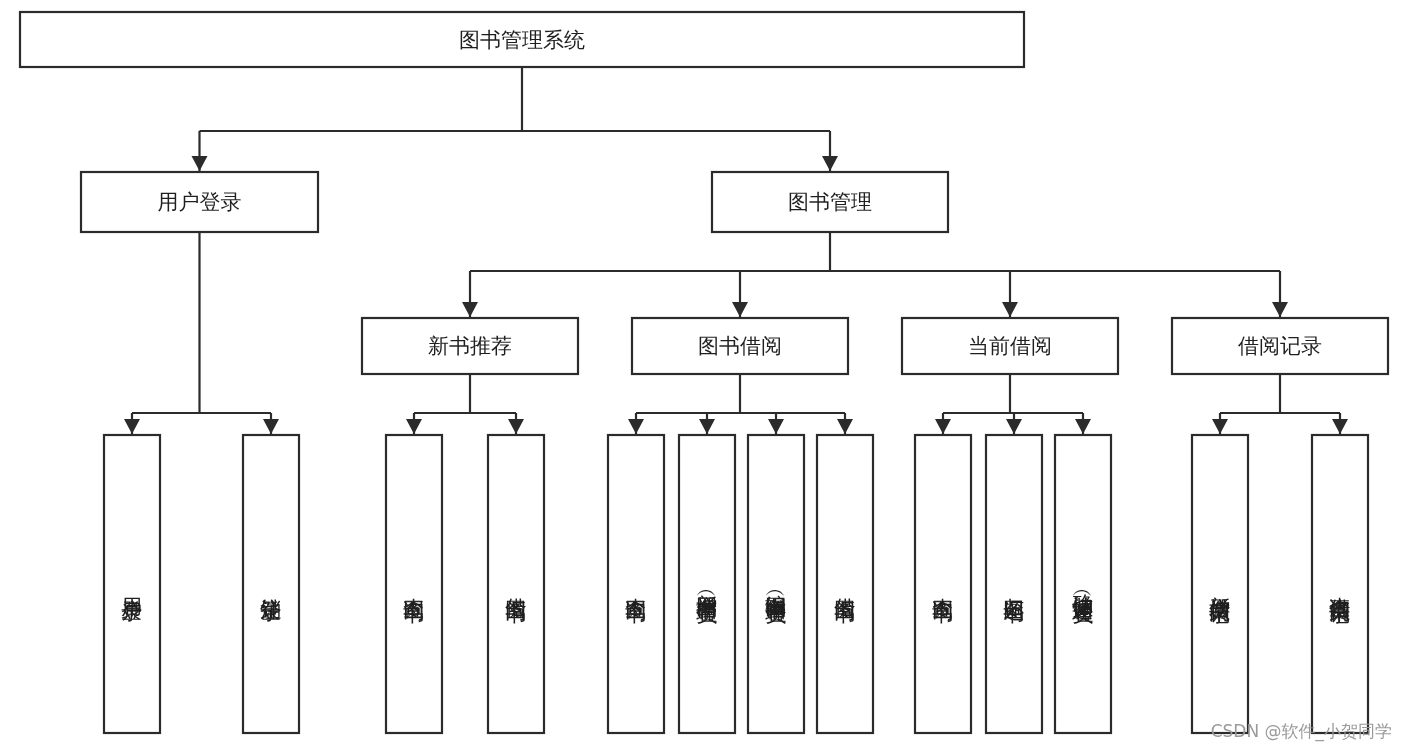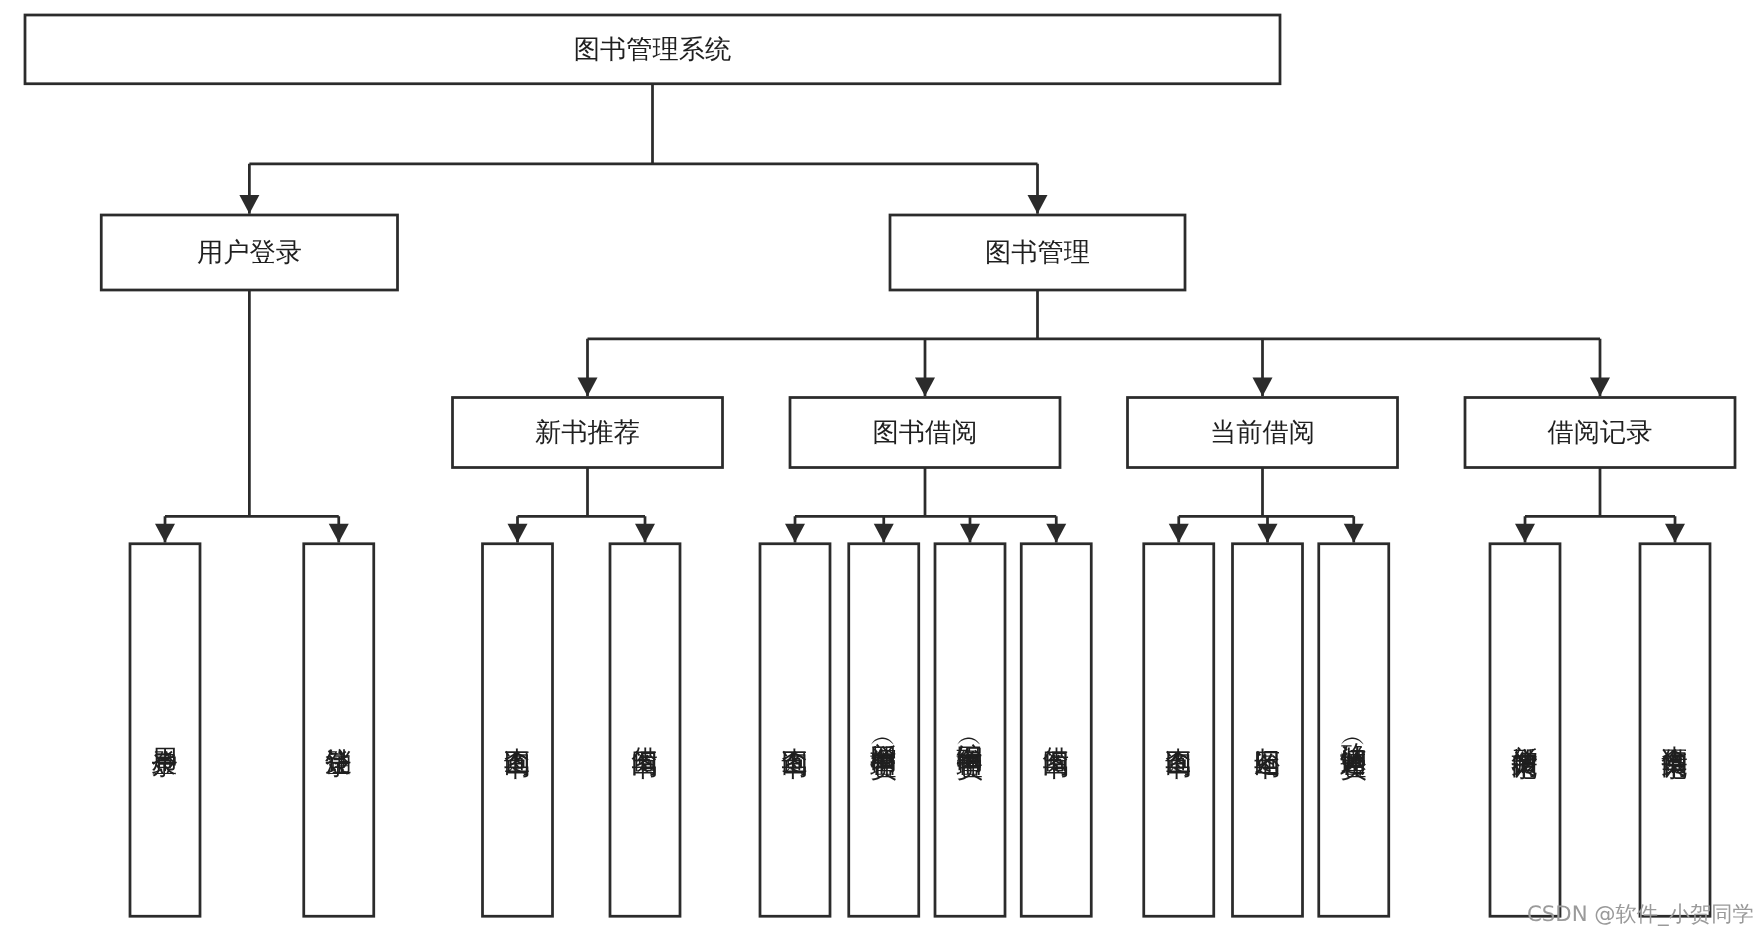--- a/index.html
+++ b/index.html
@@ -56,21 +56,21 @@
     font-family: "DejaVu Sans", "Liberation Sans", sans-serif;
     font-size: 21px;
     line-height: 1.08;
     color: #1f1f1f;
     letter-spacing: 1.5px;
     white-space: nowrap;
     pointer-events: none;
   }
   .watermark {
     position: absolute;
-    right: 2px;
+    right: 13px;
     bottom: 4px;
     font-family: "DejaVu Sans", "Liberation Sans", sans-serif;
     font-size: 17px;
     color: #9a9a9a;
     white-space: nowrap;
     user-select: none;
   }
 </style>
 </head>
 <body>

